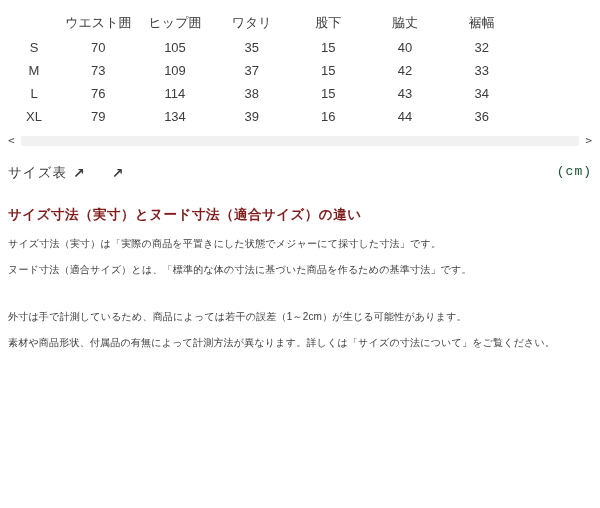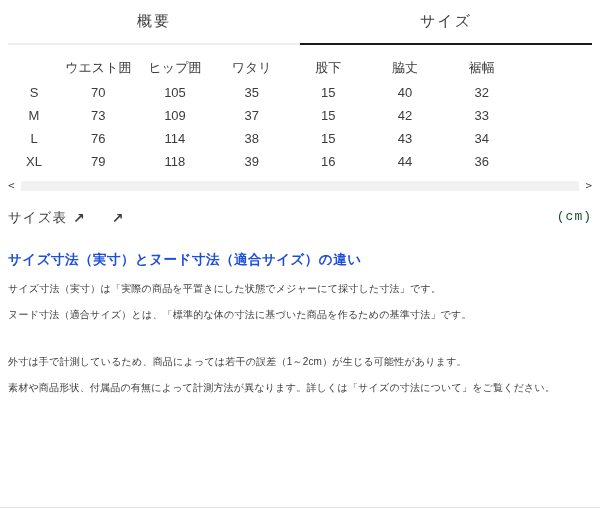--- a/index.html
+++ b/index.html
@@ -35,37 +35,29 @@
 
   
   .links-row{display:flex;margin-top:17px;}
   .link{display:inline-flex;align-items:center;gap:6px;margin-right:26px;
         color:#3c3c3c;text-decoration:none;font-size:13.5px;letter-spacing:1px;cursor:pointer;}
   .link .ext{font-size:14px;font-weight:bold;}
   .unit{margin-left:auto;font-size:13px;letter-spacing:1px;color:#14532d;font-family:Liberation Mono, monospace;}
 
   
   .section{margin-top:24px;}
-  .section h3{margin:0 0 7px 0;font-size:13.5px;font-weight:bold;letter-spacing:0.5px;color:#1d4ed8;}
+  .section h3{margin:0 0 7px 0;font-size:13.5px;font-weight:bold;letter-spacing:0.5px;color:#7f1d1d;}
   .section p{margin:0;font-size:10px;line-height:26px;letter-spacing:0.2px;color:#3c3c3c;}
   .section.second{margin-top:21px;}
 </style>
 </head>
 <body>
 
 <div class="page">
 
-  <div class="tabbar">
-    <div class="tab">
-      <span>概要</span>
-    </div>
-    <div class="tab active">
-      <span>サイズ</span>
-    </div>
-  </div>
 
   <div class="table-wrap">
     <table class="size">
       <colgroup>
         <col class="szcol">
           <col>
           <col>
           <col>
           <col>
           <col>
@@ -106,21 +98,21 @@
           <td>76</td>
           <td>114</td>
           <td>38</td>
           <td>15</td>
           <td>43</td>
           <td>34</td>
         </tr>
         <tr>
           <td>XL</td>
           <td>79</td>
-          <td>118</td>
+          <td>134</td>
           <td>39</td>
           <td>16</td>
           <td>44</td>
           <td>36</td>
         </tr>
       </tbody>
     </table>
 
     <div class="hscroll">
       <span class="arr">&lt;</span>

